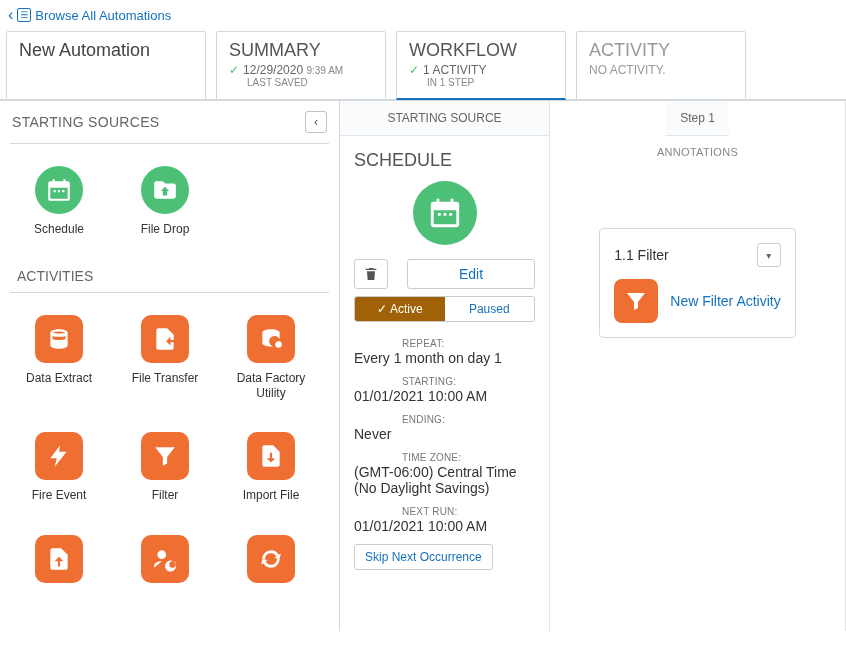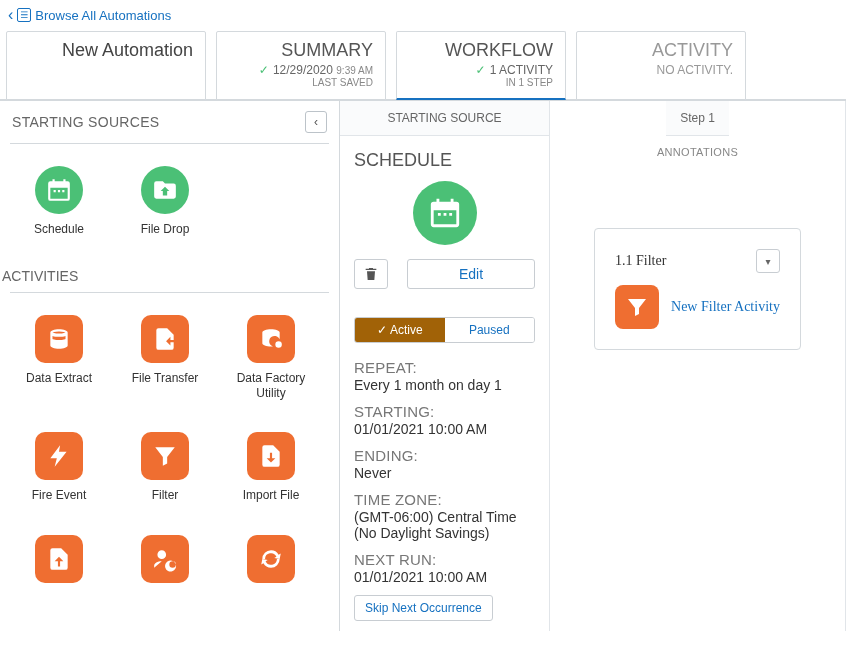--- a/index.html
+++ b/index.html
@@ -5,21 +5,21 @@
   * { box-sizing: border-box; margin: 0; padding: 0; }
   body { font-family: Arial, Helvetica, sans-serif; font-size: 13px; color: #444; background: #fff; width: 846px; height: 651px; overflow: hidden; }
 
   
   .topbar { padding: 6px 8px; display: flex; align-items: center; gap: 4px; }
   .topbar .back-chevron { color: #1671c0; font-size: 16px; cursor: pointer; }
   .topbar .icon-square { display: inline-flex; width: 14px; height: 14px; border: 1.5px solid #1671c0; border-radius: 2px; align-items: center; justify-content: center; color: #1671c0; font-size: 9px; line-height: 1; }
   .topbar .crumb { color: #1671c0; font-size: 13px; cursor: pointer; }
 
   
-  .header-row { display: flex; gap: 10px; padding: 0 6px; border-bottom: 1px solid #d4d9dd; text-align: right; }
+  .header-row { display: flex; gap: 10px; padding: 0 6px; border-bottom: 1px solid #d4d9dd; }
   .header-card { border: 1px solid #d4d9dd; background: #fff; padding: 8px 12px 10px; border-radius: 2px 2px 0 0; min-width: 170px; position: relative; top: 1px; }
   .header-card.name { flex: 0 0 200px; }
   .header-card .title { font-size: 18px; color: #555; font-weight: normal; }
   .header-card .sub { font-size: 12px; color: #666; margin-top: 2px; }
   .header-card .sub-small { font-size: 10px; color: #888; }
   .header-card.sel { border-bottom: 2px solid #1671c0; }
   .header-card.disabled .title, .header-card.disabled .sub { color: #999; }
   .chk { color: #4bc076; margin-right: 4px; }
   .namecard-title { font-size: 18px; color: #444; }
 
@@ -37,53 +37,53 @@
   
   .tile-grid { display: flex; flex-wrap: wrap; gap: 32px 28px; padding: 18px 20px; }
   .tile { display: flex; flex-direction: column; align-items: center; width: 78px; text-align: center; cursor: grab; }
   .tile .iconbox { width: 48px; height: 48px; border-radius: 10px; display: flex; align-items: center; justify-content: center; margin-bottom: 8px; }
   .tile .iconbox.round { border-radius: 50%; }
   .tile .iconbox.green { background: #4bc076; }
   .tile .iconbox.orange { background: #ef6e31; }
   .tile .iconbox svg { fill: #fff; width: 26px; height: 26px; }
   .tile .label { font-size: 12px; color: #333; line-height: 1.2; }
 
-  .section-label { padding: 14px 2px 4px; font-size: 14px; color: #666; }
+  .section-label { padding: 14px 17px 4px; font-size: 14px; color: #666; }
 
   
   .col { display: flex; flex-direction: column; border-right: 1px solid #e1e5e9; }
   .col-a { width: 210px; }
   .col-b { flex: 1; align-items: center; }
   .col-head { padding: 10px 14px; font-size: 12px; color: #666; border-bottom: 1px solid #e1e5e9; background: #fafbfc; }
   .col-a .col-head { text-align: center; }
 
   .schedule-block { padding: 14px; }
   .schedule-title { font-size: 18px; color: #555; margin-bottom: 10px; }
   .big-icon { width: 64px; height: 64px; border-radius: 50%; background: #4bc076; display: flex; align-items: center; justify-content: center; margin: 0 auto 14px; }
   .big-icon svg { fill: #fff; width: 34px; height: 34px; }
 
-  .edit-row { display: flex; gap: 19px; margin-bottom: 28px; }
+  .edit-row { display: flex; gap: 19px; margin-bottom: 7px; }
   .trash-btn { width: 34px; height: 30px; border: 1px solid #c8cdd2; border-radius: 3px; background: #fff; display: flex; align-items: center; justify-content: center; cursor: pointer; color: #555; }
   .edit-btn { flex: 1; height: 30px; border: 1px solid #c8cdd2; border-radius: 3px; background: #fff; color: #1671c0; font-size: 14px; cursor: pointer; }
 
   .pill-toggle { display: flex; border: 1px solid #c8cdd2; border-radius: 3px; overflow: hidden; margin-bottom: 16px; }
   .pill-toggle .seg { flex: 1; padding: 5px 0; text-align: center; font-size: 12px; cursor: pointer; }
   .pill-toggle .seg.active { background: #a16207; color: #fff; }
   .pill-toggle .seg.active .chk2 { margin-right: 3px; }
   .pill-toggle .seg.inactive { color: #1671c0; background: #fff; }
 
   .kv { margin-bottom: 10px; }
-  .kv .k { font-size: 15px; color: #777; letter-spacing: 0.2px; }
+  .kv .k { font-size: 10px; color: #777; letter-spacing: 0.2px; margin-left: 48px; }
   .kv .v { font-size: 14px; color: #333; margin-top: 1px; }
 
   .skip-btn { display: inline-block; border: 1px solid #c8cdd2; border-radius: 3px; padding: 5px 10px; color: #1671c0; font-size: 12px; background: #fff; cursor: pointer; }
 
   .annotations-lbl { font-size: 11px; color: #888; padding: 10px 14px; letter-spacing: 0.3px; }
 
-  .activity-card { margin: 60px 14px 0; border: 1px solid #d4d9dd; border-radius: 4px; padding: 20px; font-family: Liberation Serif, serif; }
+  .activity-card { margin: 60px 14px 0; border: 1px solid #d4d9dd; border-radius: 4px; padding: 14px; }
   .activity-card .card-head { display: flex; justify-content: space-between; align-items: center; margin-bottom: 12px; }
   .activity-card .card-head .t { font-size: 14px; color: #333; }
   .dd-btn { width: 24px; height: 24px; border: 1px solid #c8cdd2; border-radius: 3px; display: flex; align-items: center; justify-content: center; color: #666; cursor: pointer; font-size: 10px; }
   .activity-card .body { display: flex; gap: 12px; align-items: center; }
   .activity-card .aicon { width: 44px; height: 44px; background: #ef6e31; border-radius: 8px; display: flex; align-items: center; justify-content: center; }
   .activity-card .aicon svg { fill: #fff; width: 24px; height: 24px; }
   .activity-card .atxt { font-size: 14px; color: #1671c0; line-height: 1.3; }
 </style>
 </head>
 <body>

